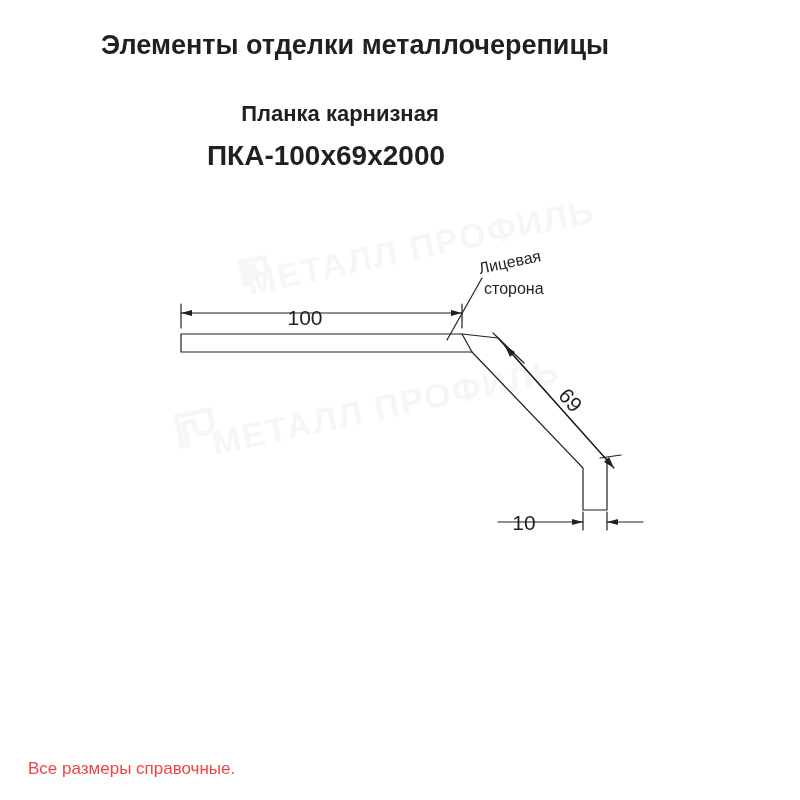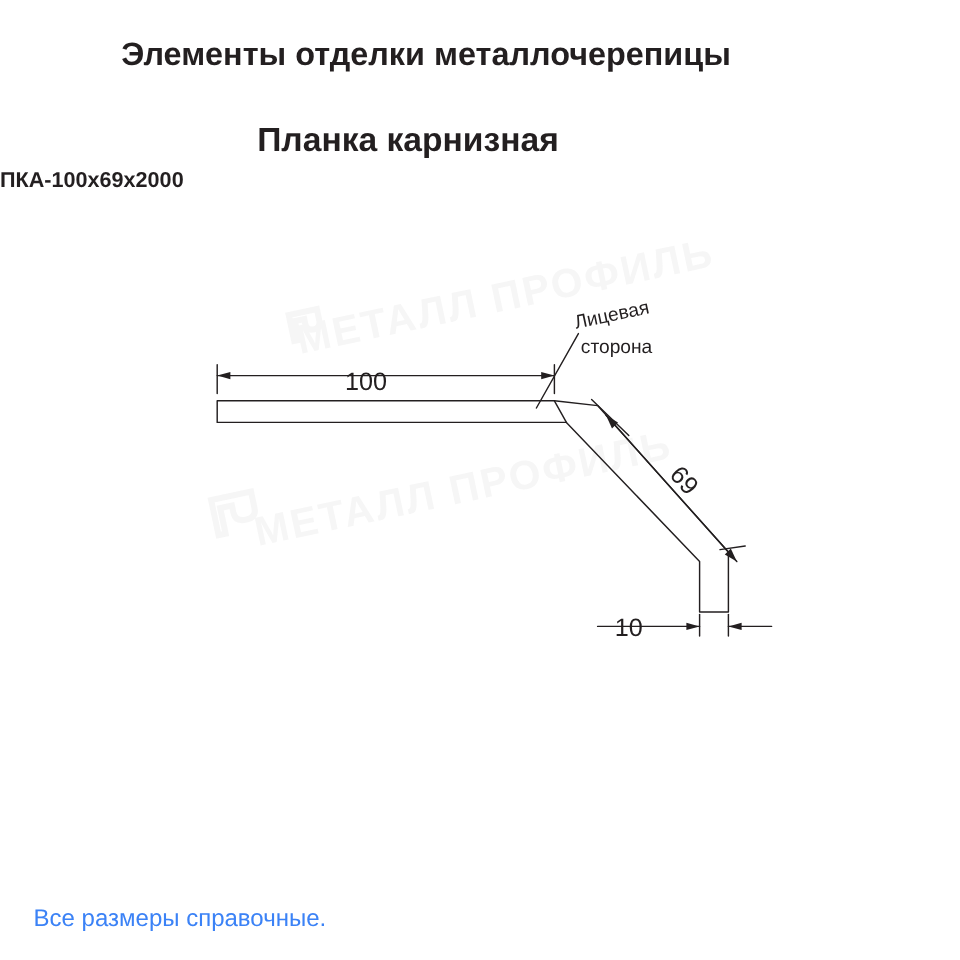--- a/index.html
+++ b/index.html
@@ -29,45 +29,46 @@
     font-size: 27px;
     font-weight: bold;
     letter-spacing: 0px;
   }
   .subtitle {
     position: absolute;
     top: 101px;
     left: 0;
     width: 680px;
     text-align: center;
-    font-size: 28px;
+    font-size: 22px;
     font-weight: bold;
   }
   .code {
     position: absolute;
     top: 140px;
     left: 0;
     width: 652px;
-    font-size: 18px;
+    text-align: center;
+    font-size: 28px;
     font-weight: bold;
   }
   .drawing {
     position: absolute;
     top: 200px;
     left: 0;
     width: 800px;
     height: 420px;
   }
   .footer {
     position: absolute;
     left: 28px;
     bottom: 18px;
-    font-size: 20px;
+    font-size: 17px;
     line-height: 1.55;
-    color: #3b82f6;
+    color: #ef4444;
   }
   .footer div { white-space: nowrap; }
   svg { display: block; }
   .wm {
     position: absolute;
     left: 0; top: 0;
     width: 800px; height: 800px;
     pointer-events: none;
   }
 </style>

